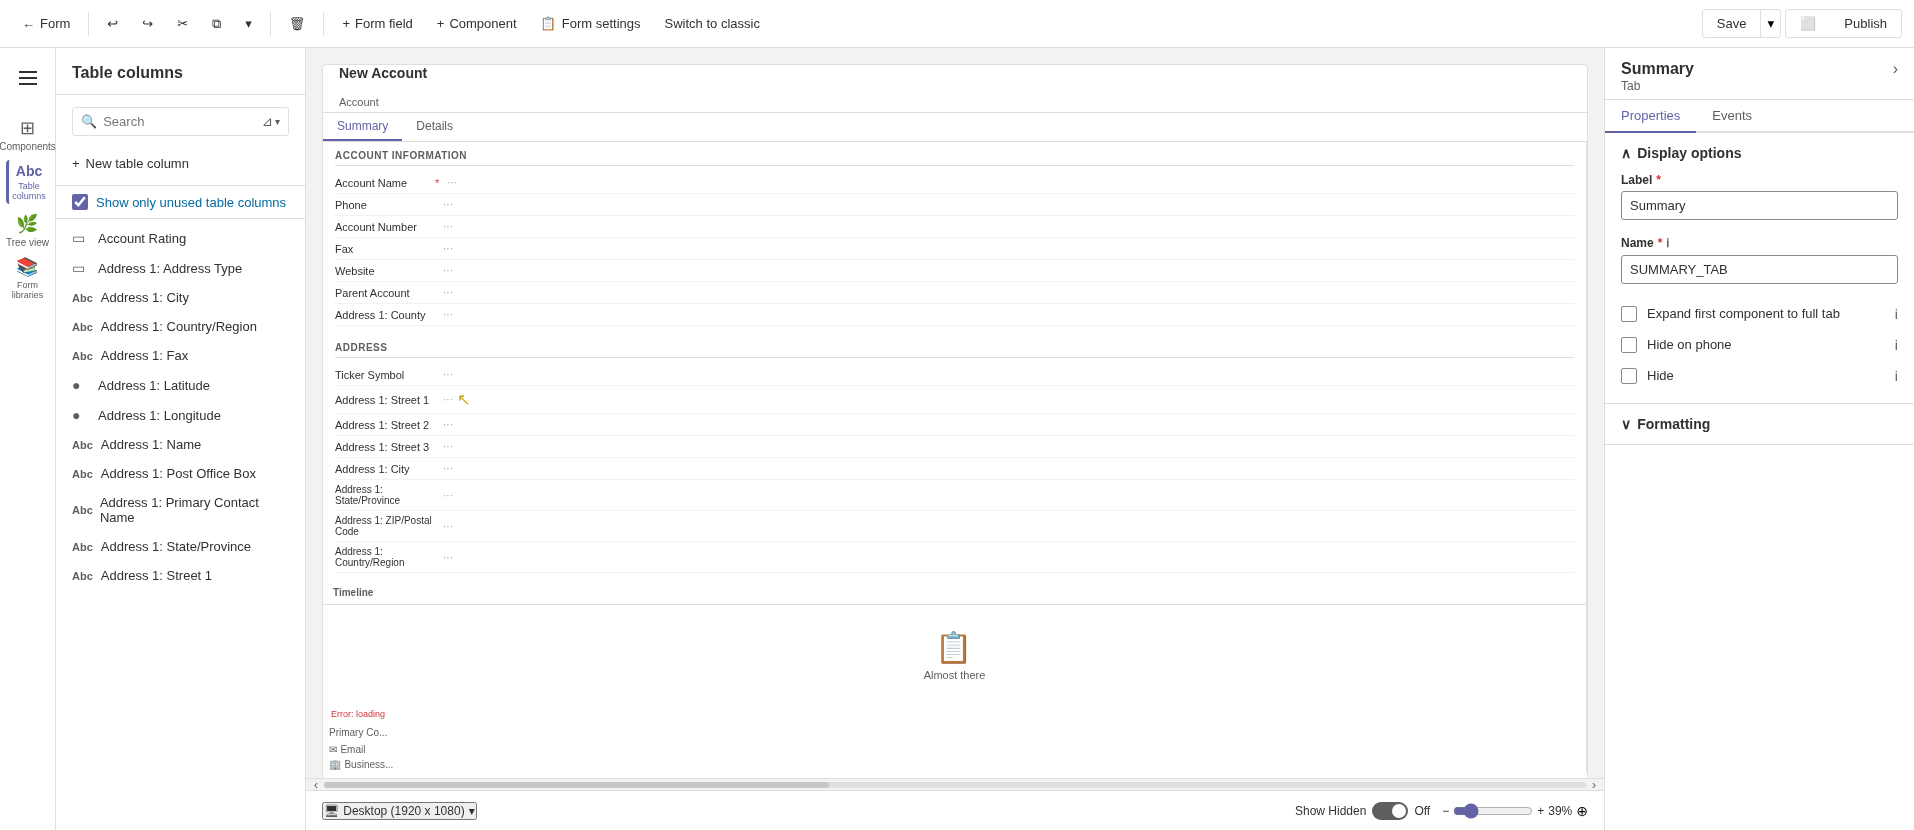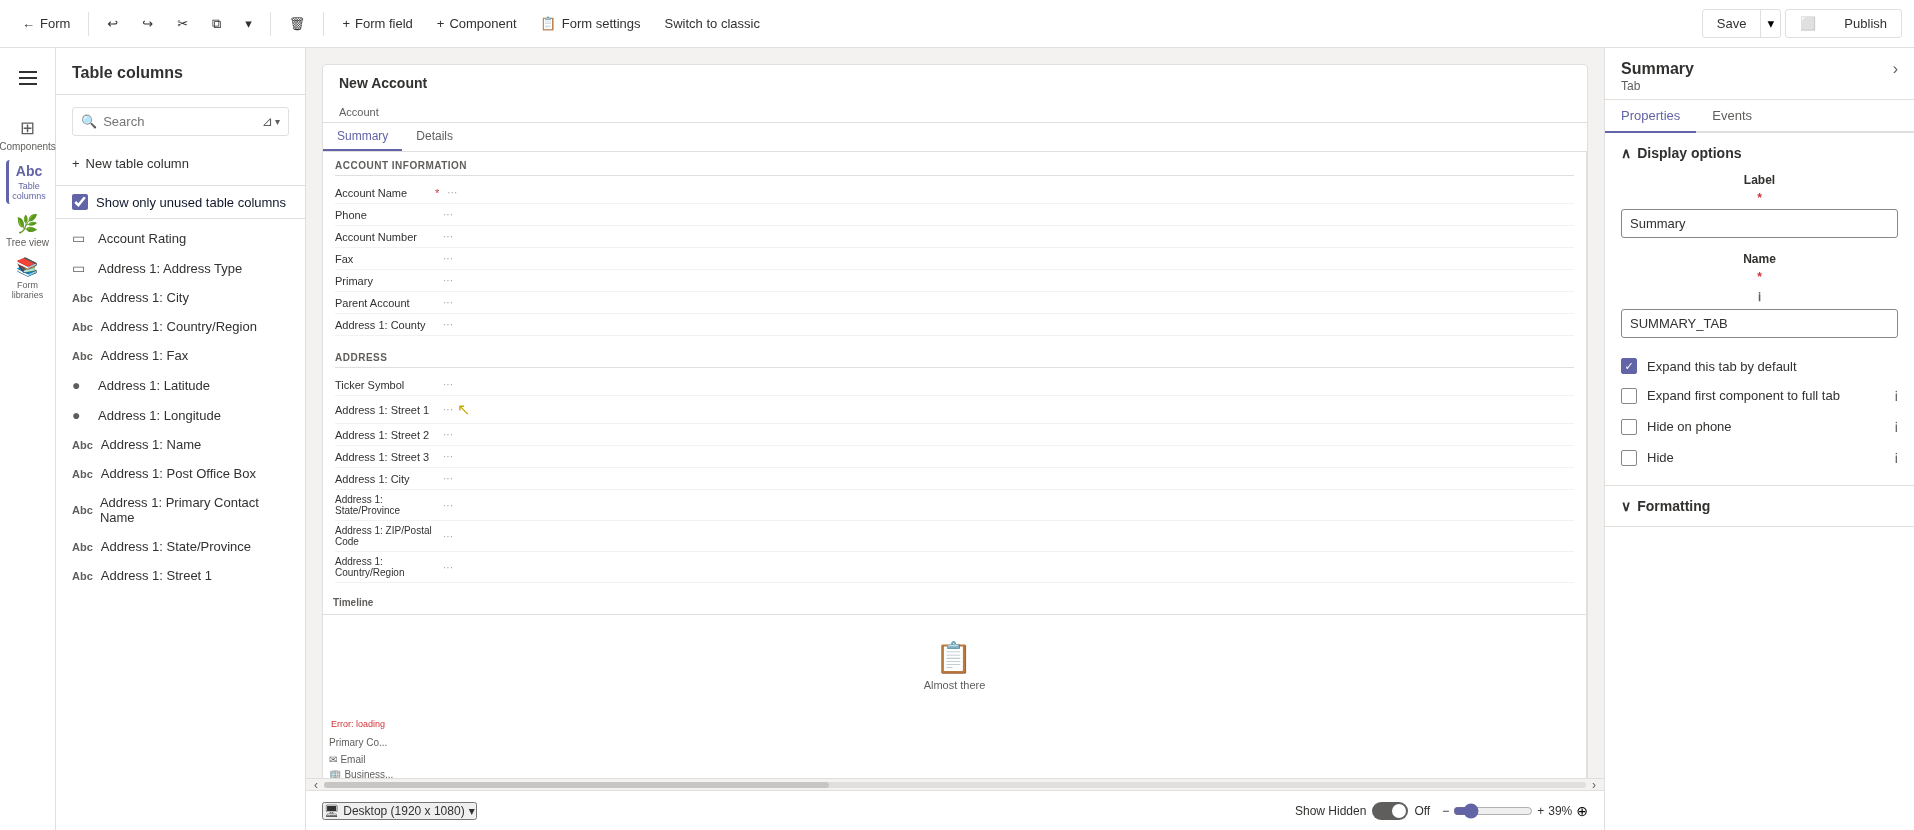--- a/index.html
+++ b/index.html
@@ -86,38 +86,38 @@
     .panel-action-btn {
       display: flex; align-items: center; gap: 6px; padding: 6px 0;
       border: none; background: transparent; cursor: pointer; font-size: 13px;
       color: #323130; width: 100%;
     }
     .checkbox-row {
       display: flex; align-items: center; gap: 8px; padding: 8px 16px;
       border-bottom: 1px solid #e1dfdd;
     }
     .checkbox-row input[type="checkbox"] { width: 16px; height: 16px; accent-color: #6264a7; }
-    .checkbox-row label { font-size: 13px; color: #0f172a; cursor: pointer; }
+    .checkbox-row label { font-size: 13px; color: #0369a1; cursor: pointer; }
     .panel-list { flex: 1; overflow-y: auto; padding: 4px 0; }
     .panel-list-item {
       display: flex; align-items: center; gap: 8px; padding: 7px 16px;
       cursor: pointer; color: #323130; font-size: 13px; position: relative;
     }
     .panel-list-item .item-icon { font-size: 14px; color: #605e5c; min-width: 18px; }
 
     
     .canvas { flex: 1; display: flex; flex-direction: column; overflow: hidden; background: #f3f2f1; }
     .canvas-inner { flex: 1; overflow: hidden; display: flex; flex-direction: column; }
     .canvas-preview { flex: 1; overflow: auto; padding: 16px; }
     .form-preview {
       background: #fff; border: 1px solid #e1dfdd; border-radius: 4px;
       min-height: 520px; overflow: hidden;
     }
     .form-header {
-      padding: 10px 16px 4px; border-bottom: 1px solid #e1dfdd;
+      padding: 0 16px 4px; border-bottom: 1px solid #e1dfdd;
     }
     .form-header-title { font-size: 14px; font-weight: 600; color: #323130; }
     .form-header-sub { font-size: 11px; color: #605e5c; margin-top: 15px; }
     .form-tabs { display: flex; gap: 0; border-bottom: 1px solid #e1dfdd; }
     .form-tab {
       padding: 6px 14px; font-size: 12px; cursor: pointer;
       color: #605e5c; border-bottom: 2px solid transparent;
     }
     .form-tab.active { color: #6264a7; border-bottom: 2px solid #6264a7; font-weight: 500; }
     .section-title {
@@ -188,21 +188,21 @@
     }
     .right-section-header {
       display: flex; align-items: center; gap: 6px; padding: 12px 16px;
       cursor: pointer; font-size: 14px; font-weight: 600; color: #323130;
     }
     .right-section-content { padding: 0 16px 12px; }
 
     .field-group { margin-bottom: 14px; }
     .field-label-required {
       font-size: 12px; font-weight: 600; color: #323130; margin-bottom: 4px;
-      display: flex; align-items: center; gap: 4px; flex-direction: column;
+      display: flex; align-items: center; gap: 4px;
     }
     .required-star { color: #d13438; }
     .field-input {
       width: 100%; padding: 6px 8px; border: 1px solid #8a8886;
       border-radius: 3px; font-size: 13px; color: #323130; outline: none;
     }
 
     .option-row {
       display: flex; align-items: center; gap: 10px; padding: 6px 0;
     }
@@ -426,21 +426,21 @@
                 </div>
                 <div class="form-field-row">
                   <span class="field-label">Account Number</span>
                   <span class="field-dots">···</span>
                 </div>
                 <div class="form-field-row">
                   <span class="field-label">Fax</span>
                   <span class="field-dots">···</span>
                 </div>
                 <div class="form-field-row">
-                  <span class="field-label">Primary</span>
+                  <span class="field-label">Website</span>
                   <span class="field-dots">···</span>
                 </div>
                 <div class="form-field-row">
                   <span class="field-label">Parent Account</span>
                   <span class="field-dots">···</span>
                 </div>
                 <div class="form-field-row">
                   <span class="field-label">Address 1: County</span>
                   <span class="field-dots">···</span>
                 </div>
@@ -585,24 +585,20 @@
 
         <div class="field-group">
           <div class="field-label-required">
             <span>Name</span>
             <span class="required-star">*</span>
             <span style="color:#605e5c;cursor:pointer;">ℹ</span>
           </div>
           <input type="text" class="field-input" value="SUMMARY_TAB" style="">
         </div>
 
-        <div class="option-row">
-          <div class="option-checkbox checked"></div>
-          <span class="option-label">Expand this tab by default</span>
-        </div>
 
         <div class="option-row">
           <div class="option-checkbox"></div>
           <span class="option-label">Expand first component to full tab</span>
           <span class="option-info">ℹ</span>
         </div>
 
         <div class="option-row">
           <div class="option-checkbox"></div>
           <span class="option-label">Hide on phone</span>

